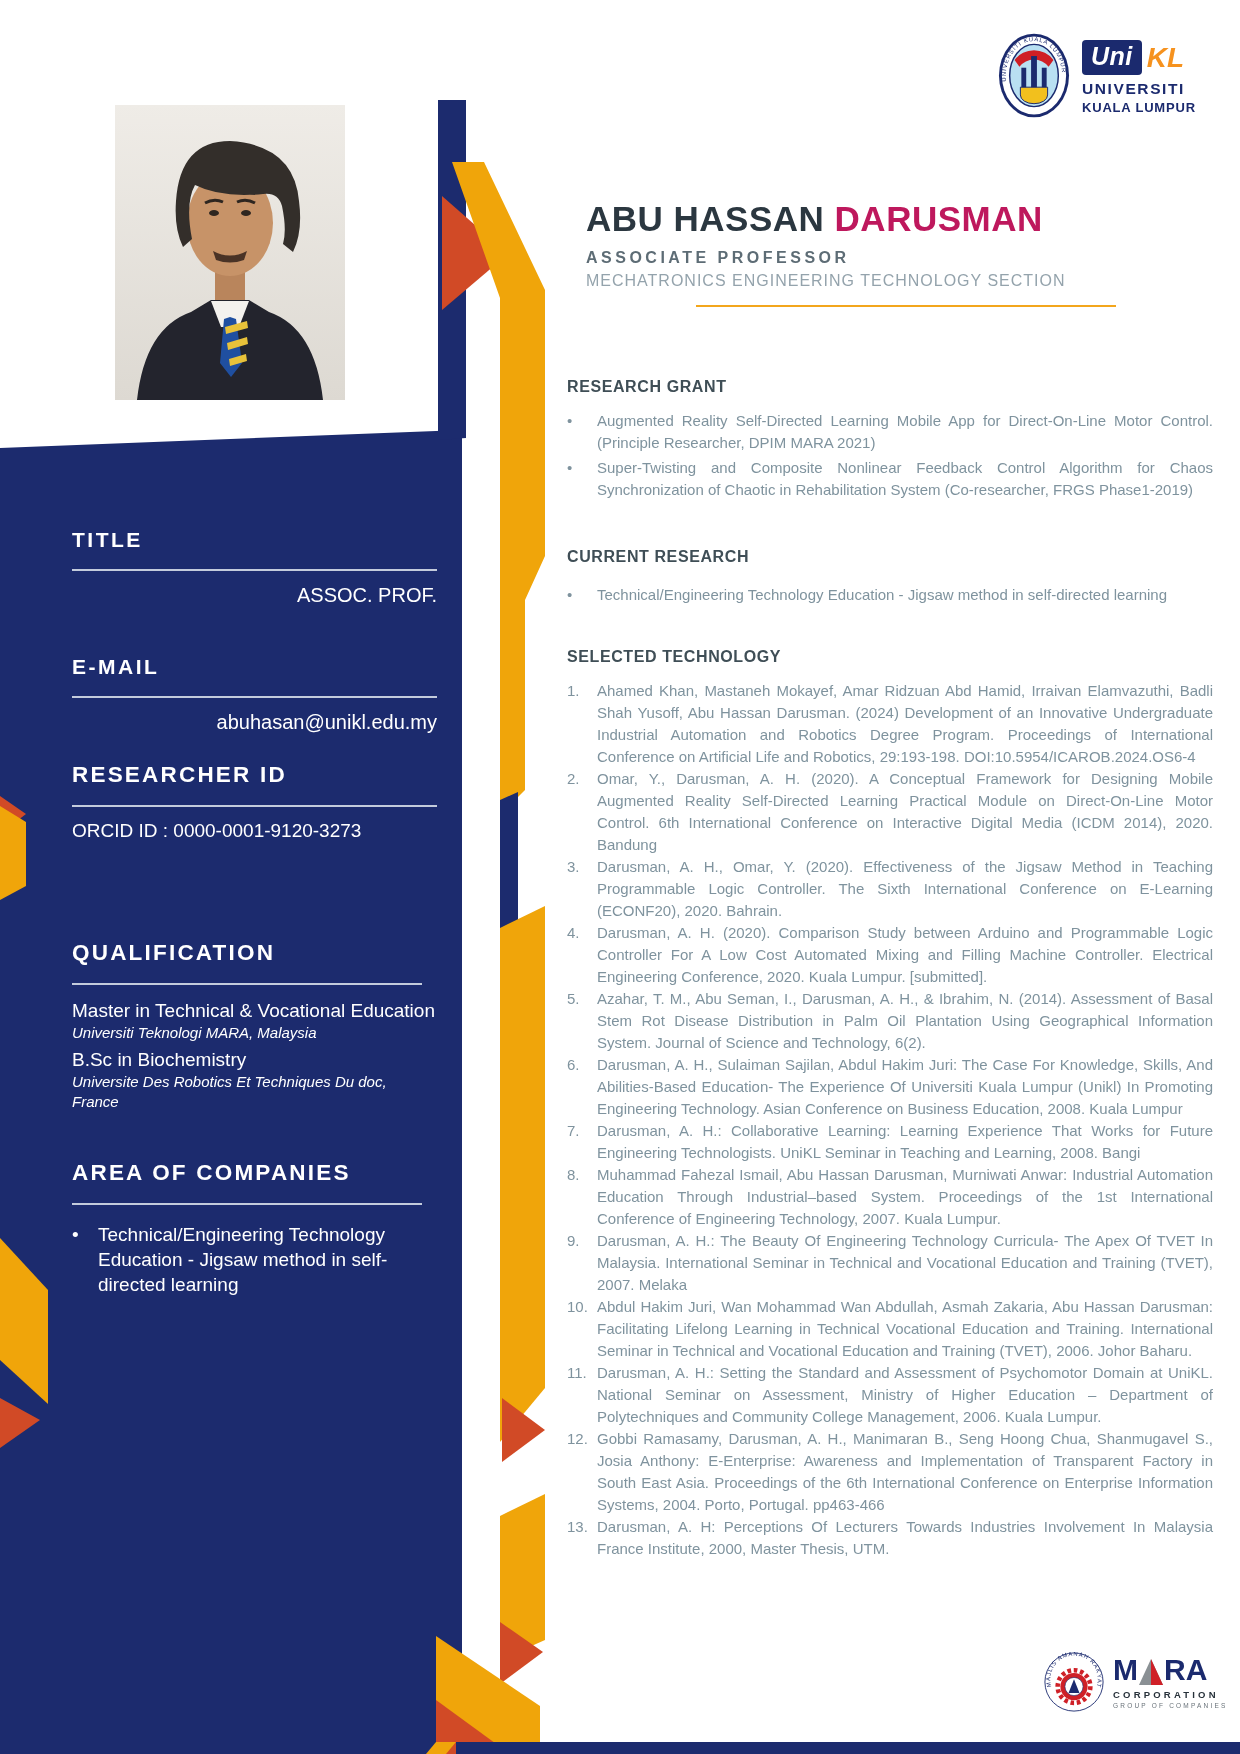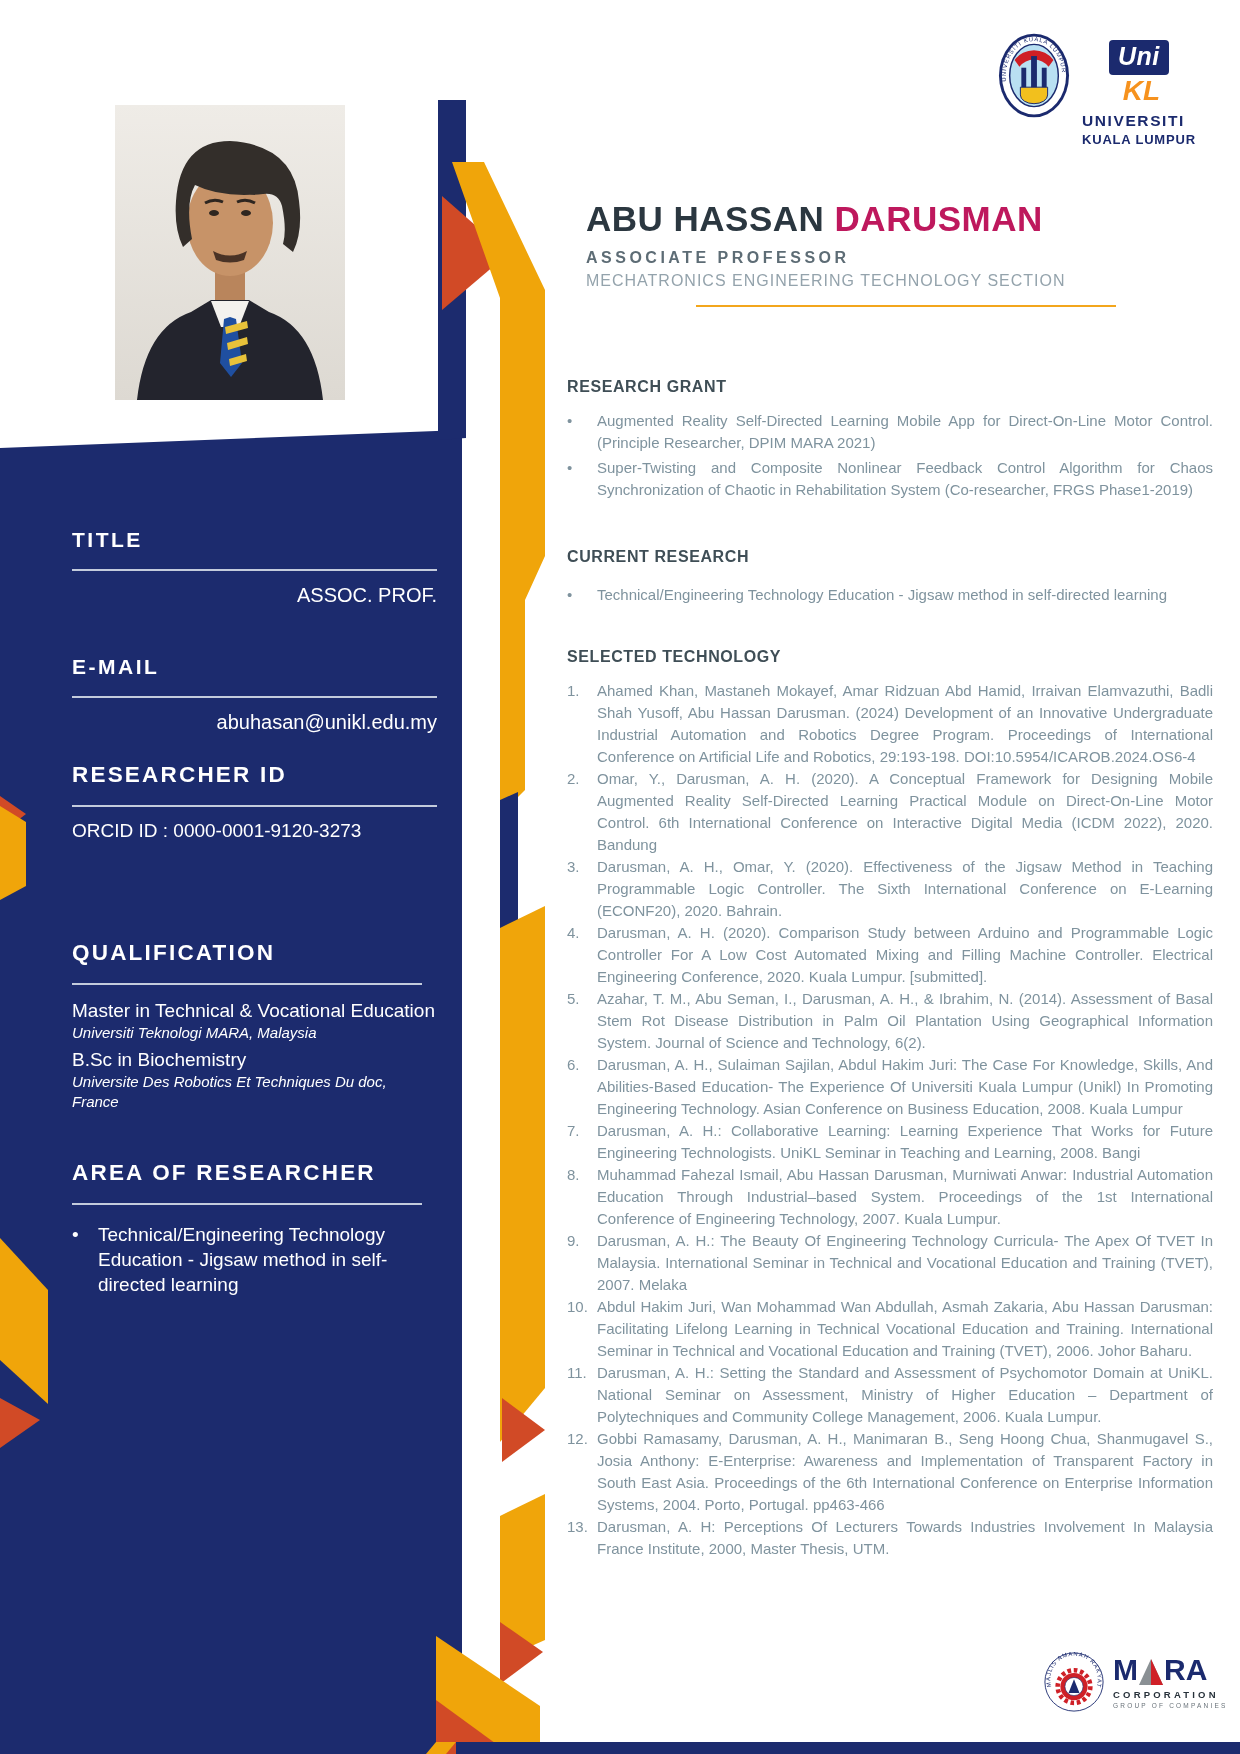--- a/index.html
+++ b/index.html
@@ -4,21 +4,21 @@
 <style>
   html,body{margin:0;padding:0;background:#fff;}
   .page{position:relative;width:1240px;height:1754px;background:#fff;overflow:hidden;
         font-family:"Liberation Sans",sans-serif;}
   .deco{position:absolute;left:0;top:0;z-index:0;}
   
   .photo{position:absolute;left:115px;top:105px;width:230px;height:295px;z-index:1;}
   
   .unikl{position:absolute;left:998px;top:32px;z-index:2;display:flex;gap:12px;}
   .brand{padding-top:8px;}
-  .brand-top{display:flex;align-items:center;flex-direction:column;}
+  .brand-top{display:flex;align-items:center;}
   .uni-box{background:#1b2a6e;color:#fff;font-style:italic;font-weight:700;font-size:25px;
            padding:2px 9px 4px;border-radius:4px;letter-spacing:.5px;}
   .kl{color:#f6921e;font-style:italic;font-weight:700;font-size:28px;margin-left:5px;}
   .universiti{color:#1b2a6e;font-weight:700;font-size:15.5px;letter-spacing:1.6px;margin-top:5px;}
   .kuala{color:#1b2a6e;font-weight:600;font-size:13px;letter-spacing:.8px;margin-top:2px;}
   svg text{font-family:"Liberation Sans",sans-serif;}
   
   .head{position:absolute;left:586px;top:198px;width:640px;z-index:2;}
   .name{margin:0;font-size:35px;font-weight:800;color:#2b3740;letter-spacing:.5px;line-height:1.2;}
   .name .last{color:#be185d;}
@@ -177,21 +177,21 @@
         <div class="inst">Universiti Teknologi MARA, Malaysia</div>
       </div>
       <div class="qual-item">
         <div class="deg">B.Sc in Biochemistry</div>
         <div class="inst">Universite Des Robotics Et Techniques Du doc, France</div>
       </div>
     </div>
   </section>
 
   <section class="sb" style="top:1160px">
-    <h2 class="sb-h big">AREA OF RESEARCHER</h2>
+    <h2 class="sb-h big">AREA OF COMPANIES</h2>
     <hr class="sb-rule" style="width:350px">
     <ul class="area-list">
       <li>
           <span style="width:310px">Technical/Engineering Technology Education - Jigsaw method in self-directed learning</span>
         </li>
     </ul>
   </section>
 
   <section class="msec" style="top:378px">
     <h3>RESEARCH GRANT</h3>
@@ -214,21 +214,21 @@
     </ul>
   </section>
 
   <section class="msec" style="top:648px">
     <h3>SELECTED TECHNOLOGY</h3>
     <ol class="blist plist">
       <li>
           <span>Ahamed Khan, Mastaneh Mokayef, Amar Ridzuan Abd Hamid, Irraivan Elamvazuthi, Badli Shah Yusoff, Abu Hassan Darusman. (2024) Development of an Innovative Undergraduate Industrial Automation and Robotics Degree Program. Proceedings of International Conference on Artificial Life and Robotics, 29:193-198. DOI:10.5954/ICAROB.2024.OS6-4</span>
         </li>
       <li>
-          <span>Omar, Y., Darusman, A. H. (2020). A Conceptual Framework for Designing Mobile Augmented Reality Self-Directed Learning Practical Module on Direct-On-Line Motor Control. 6th International Conference on Interactive Digital Media (ICDM 2022), 2020. Bandung</span>
+          <span>Omar, Y., Darusman, A. H. (2020). A Conceptual Framework for Designing Mobile Augmented Reality Self-Directed Learning Practical Module on Direct-On-Line Motor Control. 6th International Conference on Interactive Digital Media (ICDM 2014), 2020. Bandung</span>
         </li>
       <li>
           <span>Darusman, A. H., Omar, Y. (2020). Effectiveness of the Jigsaw Method in Teaching Programmable Logic Controller. The Sixth International Conference on E-Learning (ECONF20), 2020. Bahrain.</span>
         </li>
       <li>
           <span>Darusman, A. H. (2020). Comparison Study between Arduino and Programmable Logic Controller For A Low Cost Automated Mixing and Filling Machine Controller. Electrical Engineering Conference, 2020. Kuala Lumpur. [submitted].</span>
         </li>
       <li>
           <span>Azahar, T. M., Abu Seman, I., Darusman, A. H., &amp; Ibrahim, N. (2014). Assessment of Basal Stem Rot Disease Distribution in Palm Oil Plantation Using Geographical Information System. Journal of Science and Technology, 6(2).</span>
         </li>

